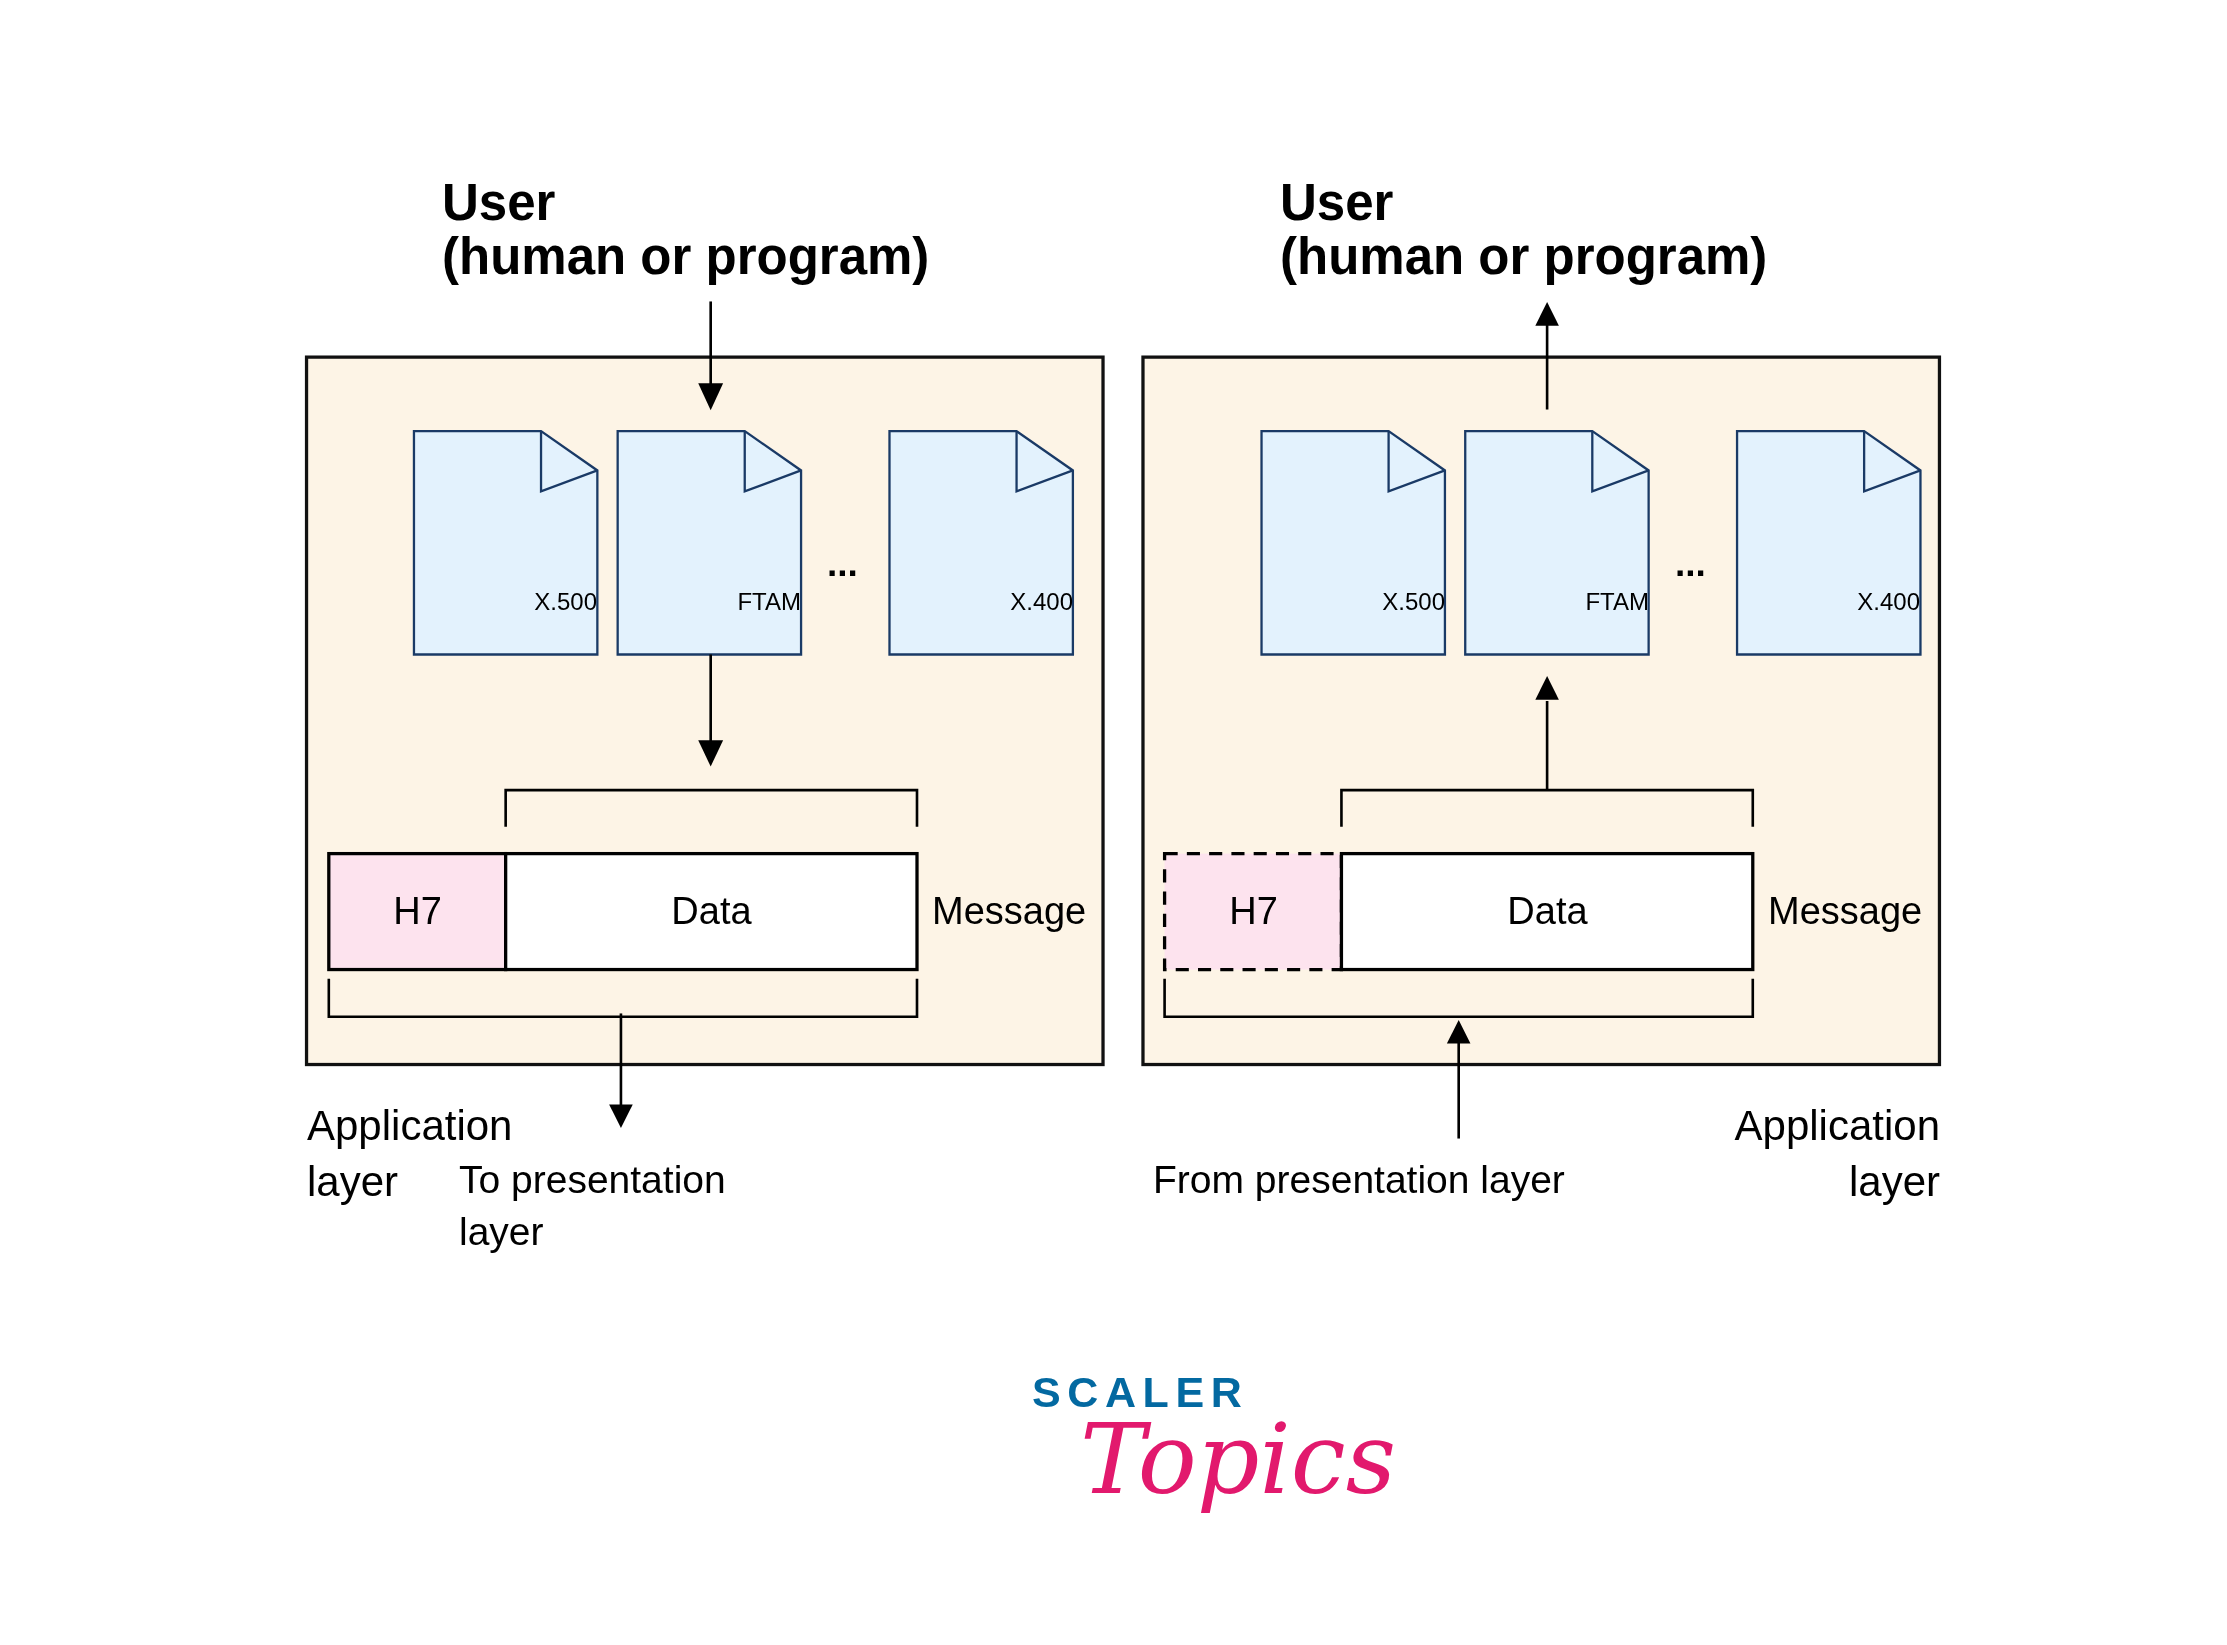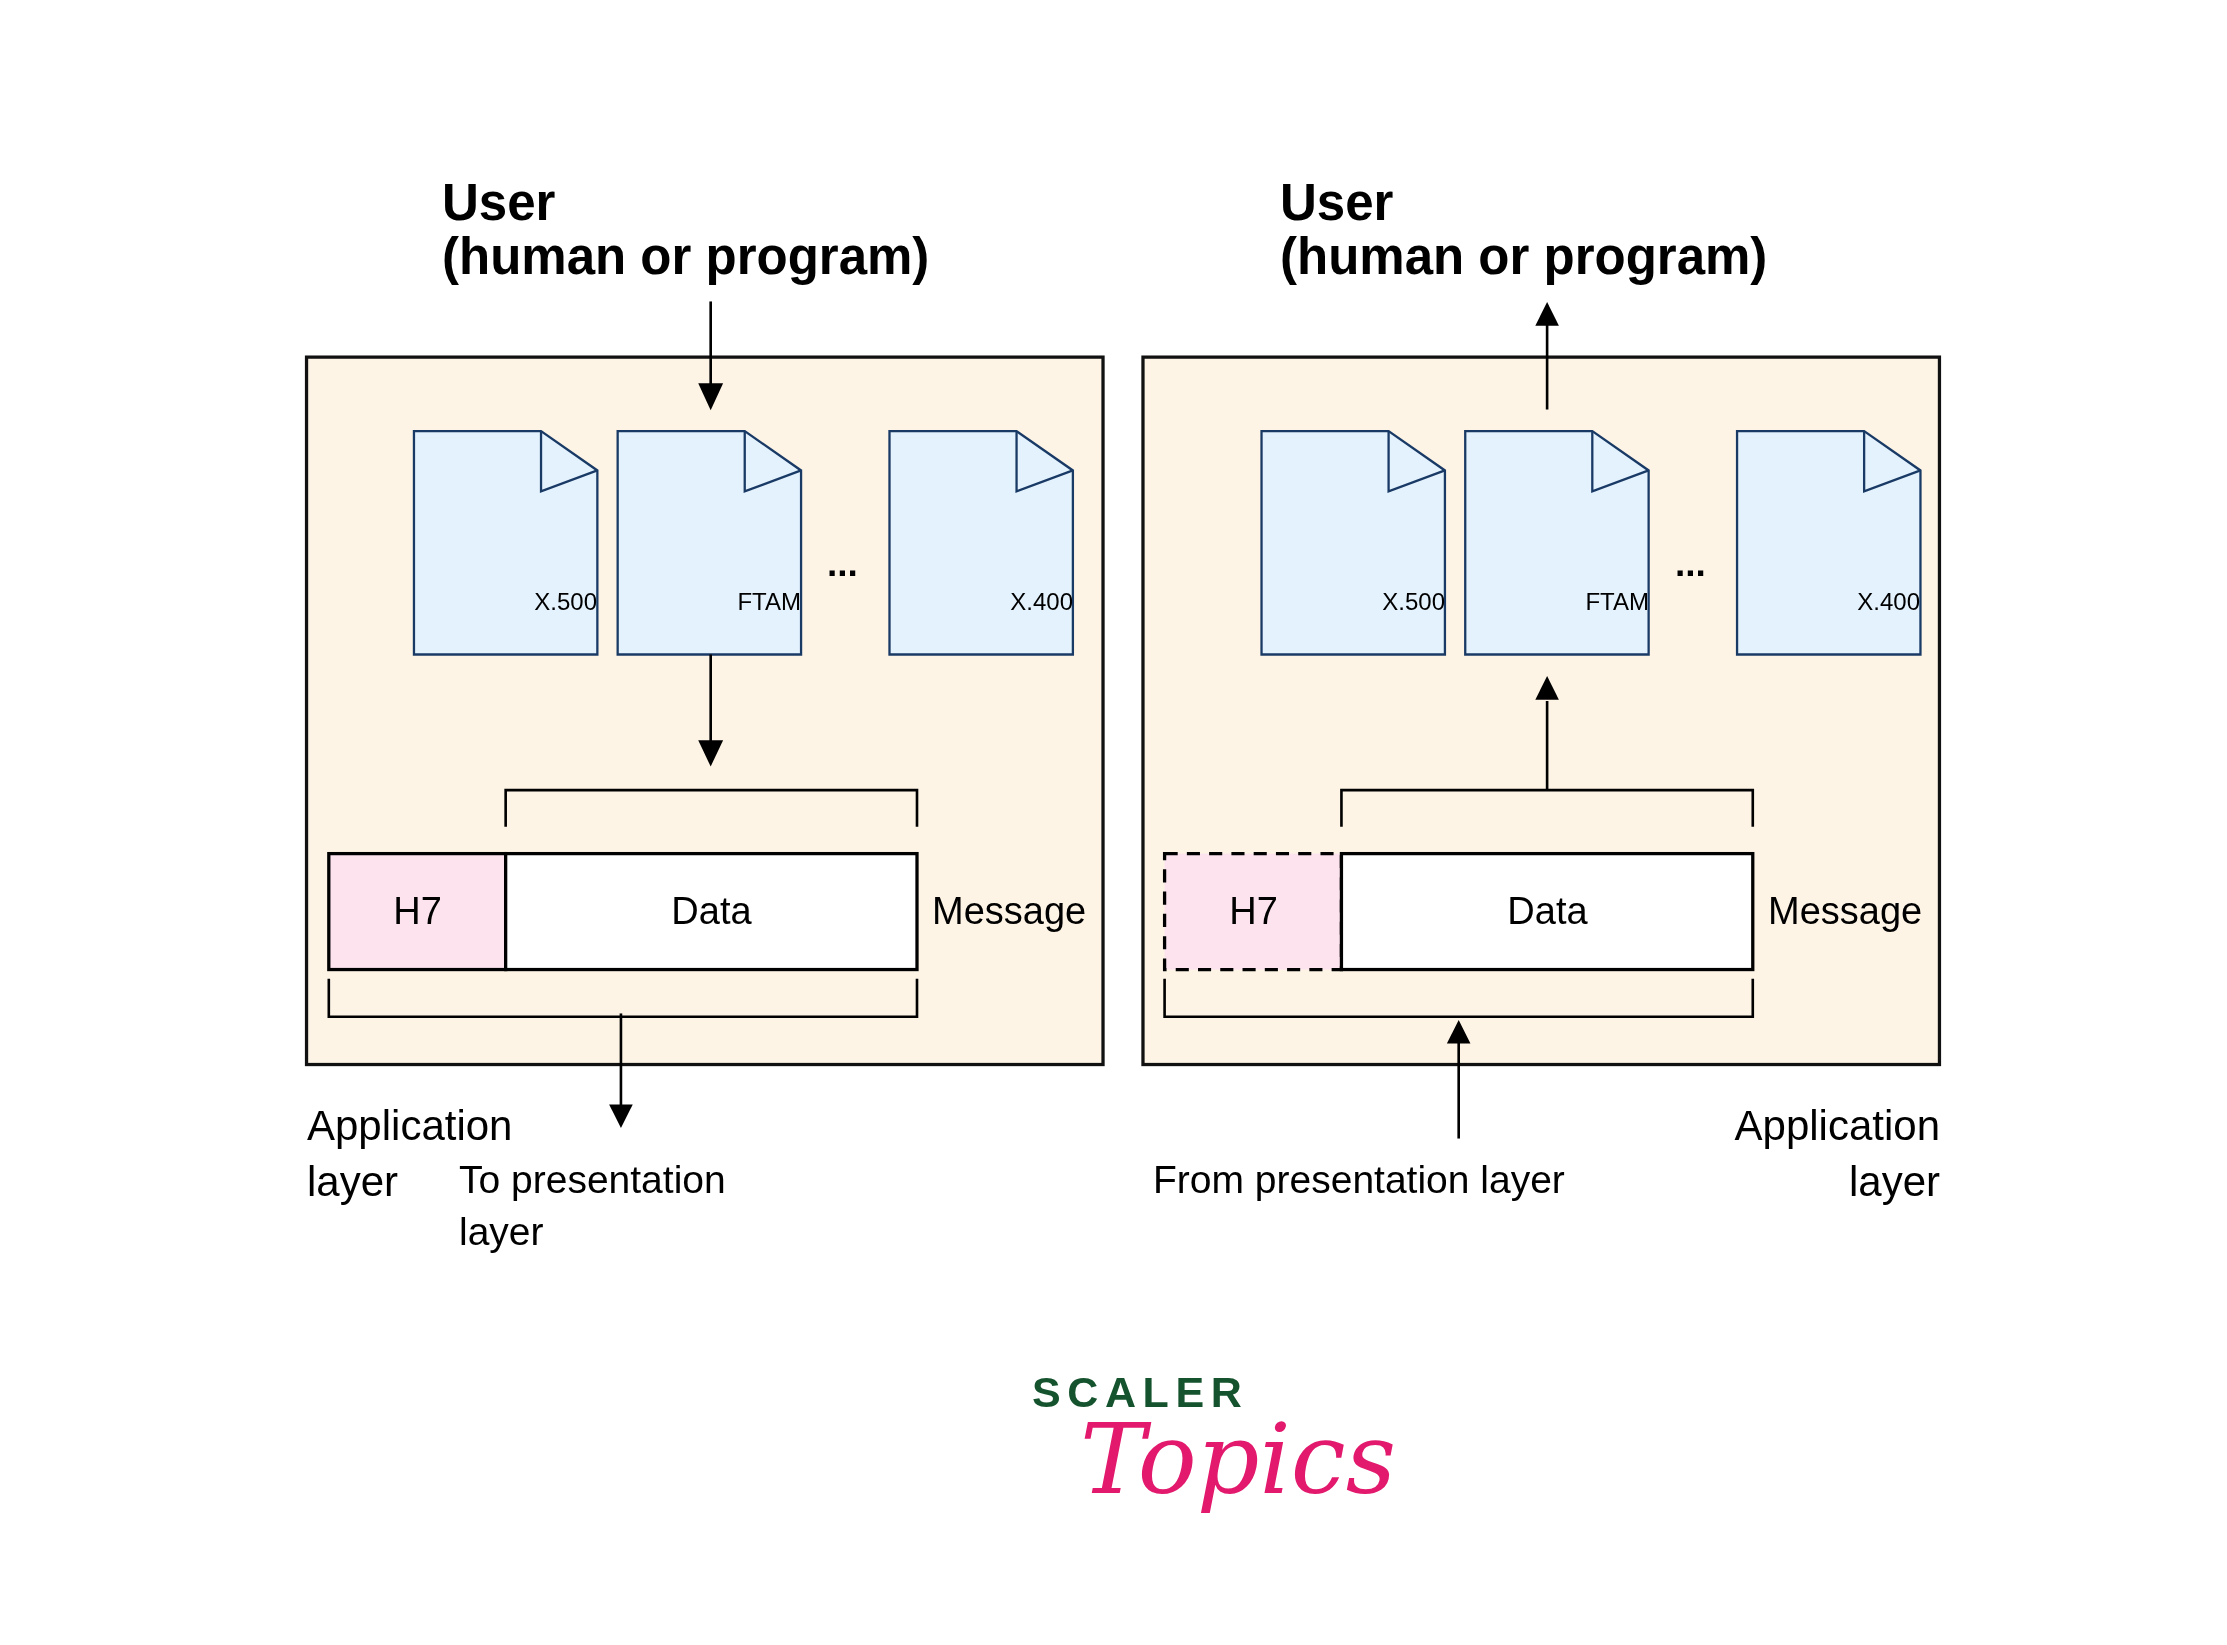--- a/index.html
+++ b/index.html
@@ -6,21 +6,21 @@
   body { width: 2227px; height: 1645px; position: relative; overflow: hidden;
          font-family: "Liberation Sans", "DejaVu Sans", sans-serif; color: #000; }
   #diagram { position: absolute; left: 0; top: 0; width: 2227px; height: 1645px; }
   .lbl { position: absolute; white-space: nowrap; line-height: 1; }
   .bold { font-weight: bold; }
   .user-label { font-size: 51px; font-weight: bold; line-height: 54px; width: 524px; }
   .doc-label { font-size: 24px; text-align: right; }
   .msg-text { font-size: 38px; }
   .layer-label { font-size: 42px; font-weight: normal; line-height: 56px; }
   .caption { font-size: 39px; line-height: 52px; text-align: left; }
-  .logo-scaler { position: absolute; font-size: 43px; font-weight: bold; color: #14532d; letter-spacing: 6.6px; }
+  .logo-scaler { position: absolute; font-size: 43px; font-weight: bold; color: #0369a1; letter-spacing: 6.6px; }
   .logo-topics { position: absolute; font-family: "DejaVu Serif", serif; font-style: italic; font-size: 98px; color: #e2196d; }
 </style>
 </head>
 <body>
 
 <svg id="diagram" xmlns="http://www.w3.org/2000/svg" width="2227" height="1645" viewBox="0 0 3400 2511">
   <defs>
     <marker id="arrowhead" markerWidth="10" markerHeight="12" refX="5" refY="11" orient="auto-start-reverse" markerUnits="userSpaceOnUse" viewBox="0 0 10 12">
       <path d="M0,0 L10,0 L5,12 Z" fill="#000"></path>
     </marker>

